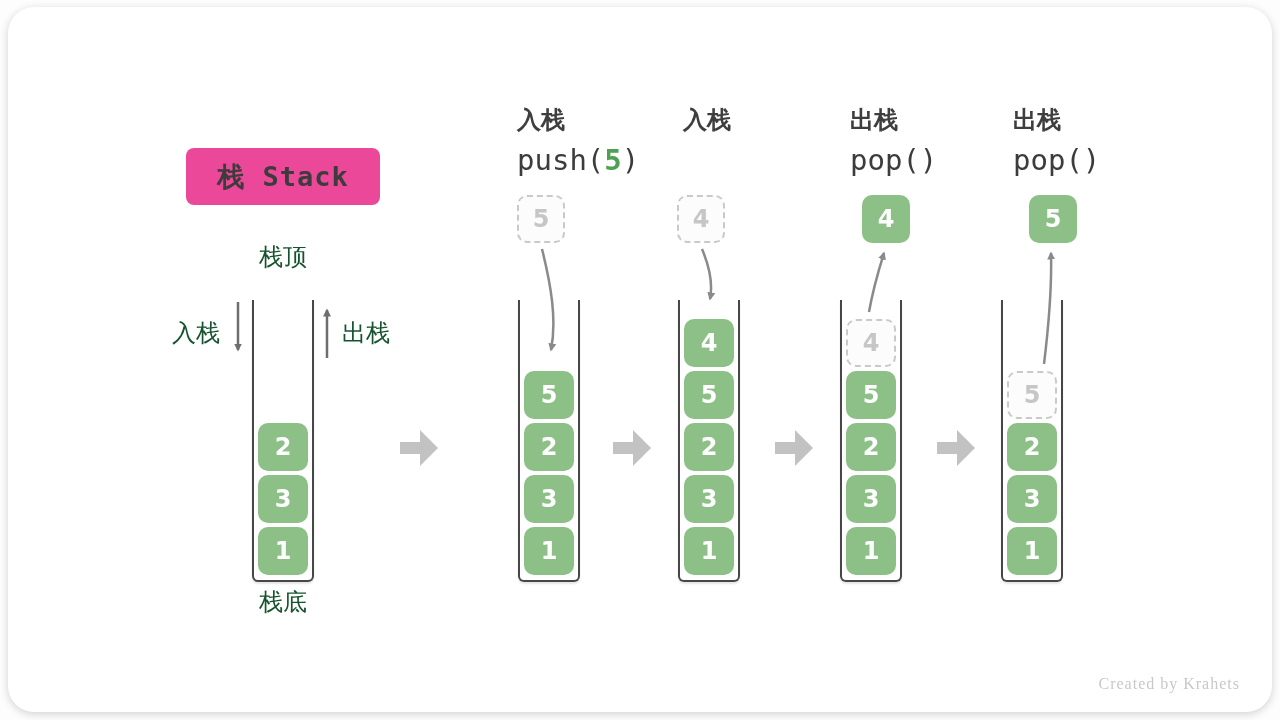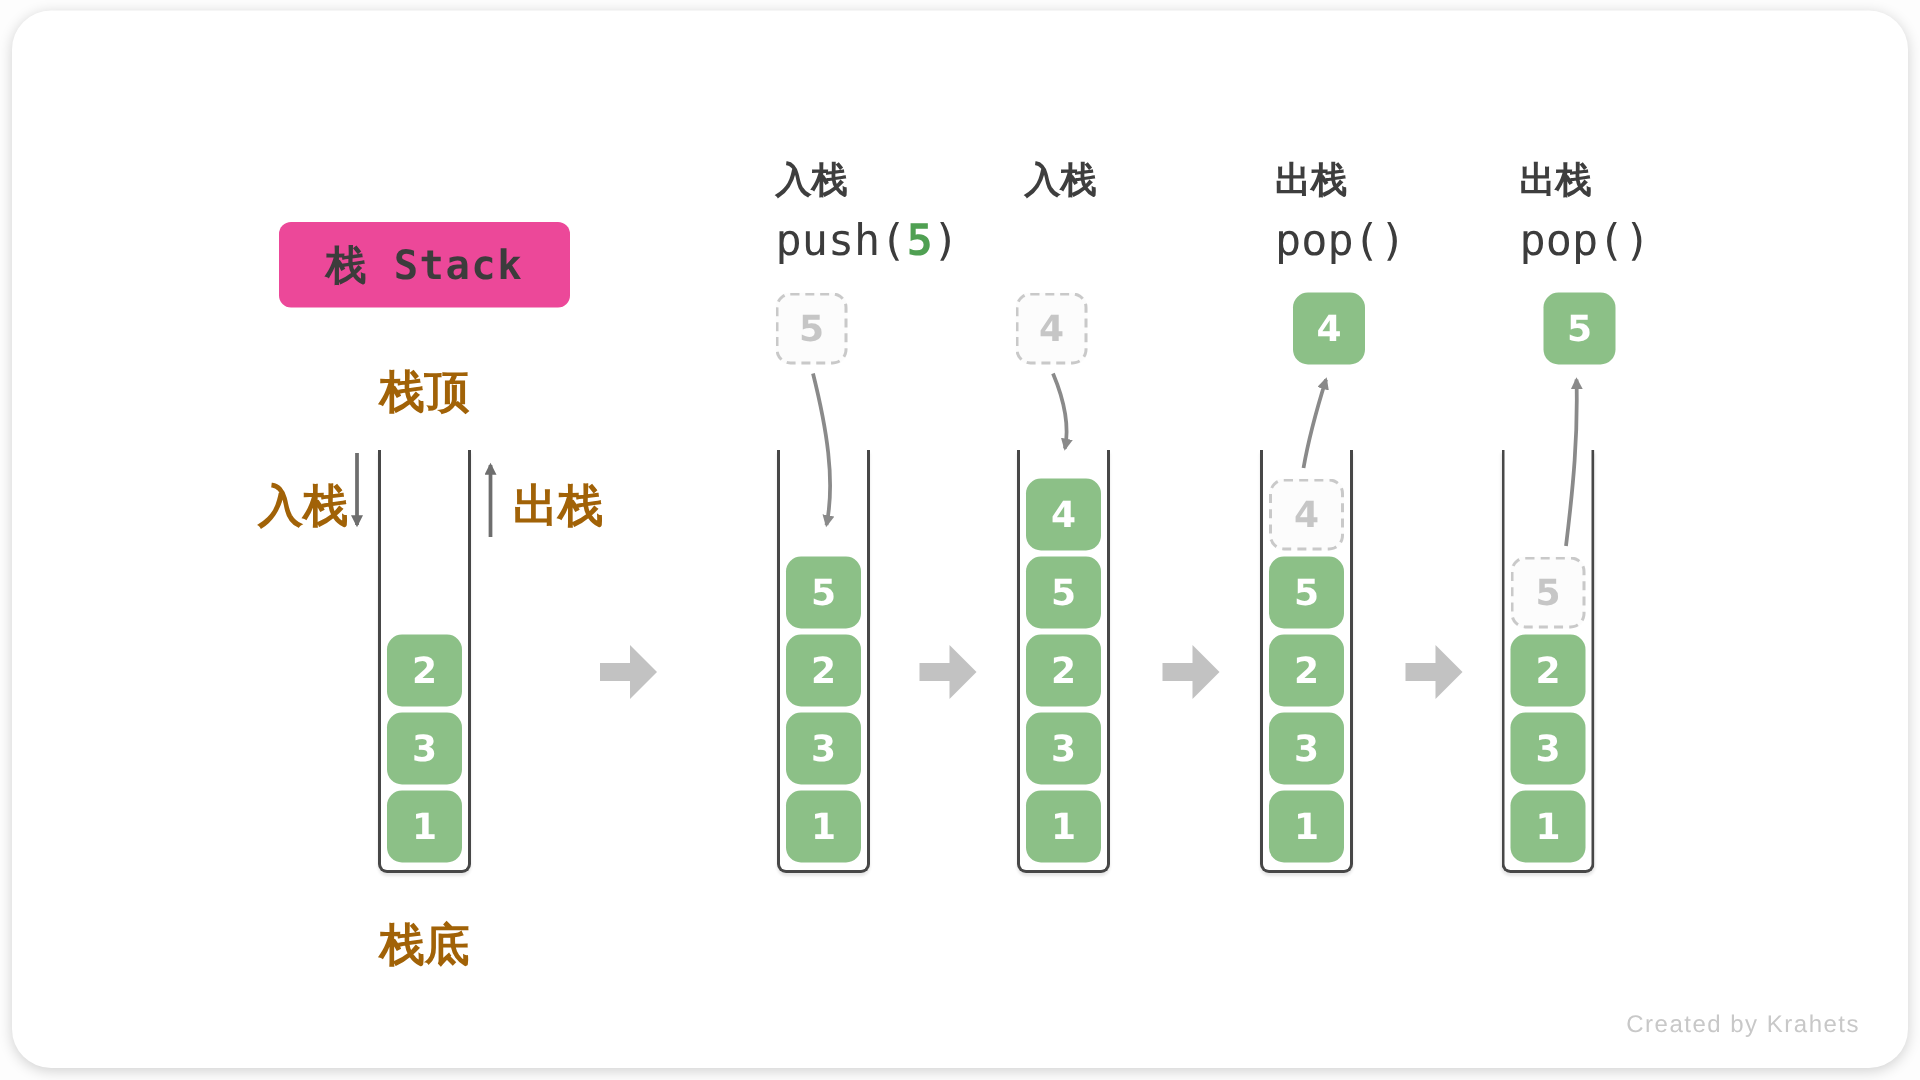--- a/index.html
+++ b/index.html
@@ -7,23 +7,23 @@
     font-family: "DejaVu Sans", "Liberation Sans", sans-serif; }
   .card { position: absolute; left: 8px; top: 7px; width: 1264px; height: 705px;
     background: #ffffff; border-radius: 26px; box-shadow: 0 2px 9px rgba(0,0,0,0.18); }
   .canvas { position: absolute; left: 0; top: 0; width: 1280px; height: 720px; }
 
   .title-box { position: absolute; left: 186px; top: 113px; width: 194px; height: 57px;
     background: #ec4899; border-radius: 8px; display: flex; align-items: center; justify-content: center;
     font-family: "DejaVu Sans Mono", "Liberation Mono", monospace;
     font-size: 27px; font-weight: 700; color: #3c3c3c; letter-spacing: 1px; margin-top: 35px; }
 
-  .cn-label { position: absolute; font-size: 30px; font-weight: 700; color: #a16207; white-space: nowrap; }
+  .cn-label { position: absolute; font-size: 24px; font-weight: 400; color: #14532d; white-space: nowrap; }
   .lbl-top    { left: 233px; top: 241px; width: 100px; text-align: center; }
-  .lbl-bottom { left: 233px; top: 610px; width: 100px; text-align: center; }
+  .lbl-bottom { left: 233px; top: 586px; width: 100px; text-align: center; }
   .lbl-push   { left: 172px; top: 317px; }
   .lbl-pop    { left: 342px; top: 317px; }
 
   .well { position: absolute; top: 300px; width: 62px; height: 282px;
     border-left: 2px solid #474747; border-right: 2px solid #474747; border-bottom: 2px solid #474747;
     border-radius: 0 0 6px 6px; background: #ffffff; box-shadow: 0 2px 2px rgba(0,0,0,0.10); }
   .well-1 { left: 252px; } .well-2 { left: 518px; } .well-3 { left: 678px; }
   .well-4 { left: 840px; } .well-5 { left: 1001px; }
 
   .box { position: absolute; width: 50px; height: 48px; border-radius: 10px;
@@ -39,21 +39,21 @@
   .stage-header { position: absolute; top: 104px; width: 170px; }
   .h2 { left: 517px; } .h3 { left: 683px; } .h4 { left: 850px; } .h5 { left: 1013px; }
   .stage-header .op { font-size: 24px; font-weight: 700; color: #3e3e3e; }
   .stage-header .code { margin-top: 7px; font-family: "DejaVu Sans Mono", "Liberation Mono", monospace;
     font-size: 29px; color: #3c3c3c; }
   .stage-header .code .arg { color: #4fa052; font-weight: 700; }
 
   .arrow-layer { position: absolute; left: 0; top: 0; width: 1280px; height: 720px; pointer-events: none; }
 
   .watermark { position: absolute; right: 40px; top: 675px;
-    font-family: Liberation Sans, sans-serif;
+    font-family: Liberation Serif, serif;
     font-size: 16px; color: #c8c8c8; letter-spacing: 1px; }
 </style>
 </head>
 <body>
 
 <div class="card"></div>
 <div class="canvas">
 
   <div class="title-box">栈 Stack</div>
 

